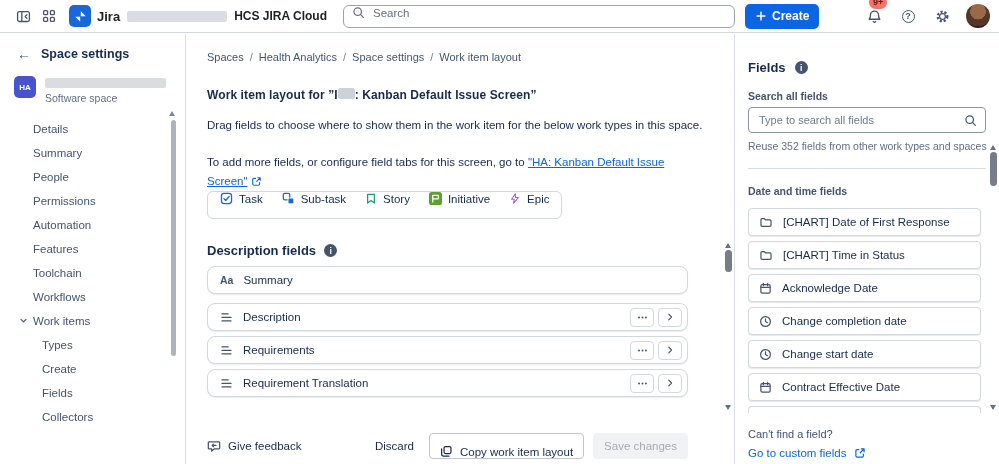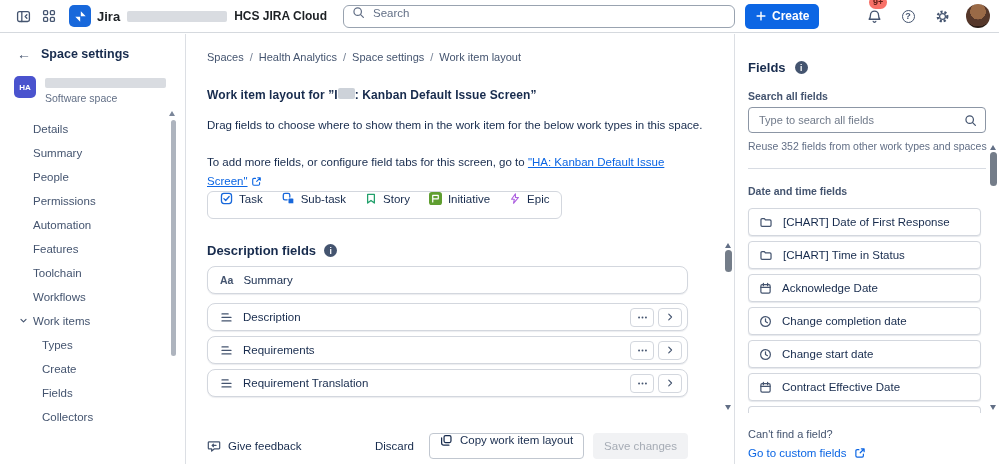--- a/index.html
+++ b/index.html
@@ -67,21 +67,21 @@
   .row-actions{margin-left:auto;display:flex;gap:4px}
   .mini-btn{width:24px;height:19px;border:1px solid #D3D7DE;border-radius:4px;background:#fff;display:flex;align-items:center;justify-content:center;color:#44546F;padding:0;cursor:pointer}
   .aa-glyph{font-size:10.5px;font-weight:700;color:#44546F;line-height:1}
   .main-scroll-up{position:absolute;right:3px;top:209px;width:0;height:0;border-left:3.5px solid transparent;border-right:3.5px solid transparent;border-bottom:5px solid #626F86}
   .main-thumb{position:absolute;right:2px;top:216px;width:7px;height:22px;border-radius:3.5px;background:#747D89}
   .main-scroll-down{position:absolute;right:3px;top:371px;width:0;height:0;border-left:3.5px solid transparent;border-right:3.5px solid transparent;border-top:5px solid #626F86}
   .main-footer{position:absolute;left:0;right:0;bottom:0;height:37px;display:flex;align-items:center;padding:0 46px 0 21px;background:#fff}
   .feedback{display:flex;align-items:center;gap:7px;font-size:11.5px;color:#172B4D;background:none;border:none;padding:0;font-family:inherit;cursor:pointer}
   .footer-right{margin-left:auto;display:flex;align-items:center;gap:9px}
   .discard{font-size:11.5px;font-weight:500;color:#172B4D;background:none;border:none;padding:0 6px;font-family:inherit;cursor:pointer}
-  .copy-btn{height:26px;border:1px solid #C1C7D0;border-radius:4px;background:#fff;display:flex;align-items:flex-start;gap:7px;padding:0 10px;font-size:11.5px;font-weight:500;color:#172B4D;font-family:inherit;cursor:pointer}
+  .copy-btn{height:26px;border:1px solid #C1C7D0;border-radius:4px;background:#fff;display:flex;align-items:flex-end;gap:7px;padding:0 10px;font-size:11.5px;font-weight:500;color:#172B4D;font-family:inherit;cursor:pointer}
   .save-btn{height:26px;border:none;border-radius:4px;background:#F1F2F4;color:#A6ACB5;font-size:11.5px;font-weight:500;padding:0 11px;font-family:inherit}
 
   
   .rightpanel{position:absolute;top:34px;left:734px;right:0;bottom:0;border-left:1px solid #DCDFE4;background:#fff;padding:26px 0 0 13px}
   .fp-head{display:flex;align-items:center;gap:9px}
   .fp-title{font-size:13px;font-weight:700;color:#172B4D}
   .fp-label{margin-top:15px;font-size:10.5px;font-weight:700;color:#44546F}
   .fp-search{margin-top:5px;width:238px;height:26px;border:1px solid #8C96A5;border-radius:4px;display:flex;align-items:center;padding:0 8px;gap:6px;color:#626F86}
   .fp-search input{border:none;outline:none;flex:1;font-size:11px;font-family:inherit;color:#172B4D;background:transparent;min-width:0}
   .fp-search input::placeholder{color:#707A8A}

